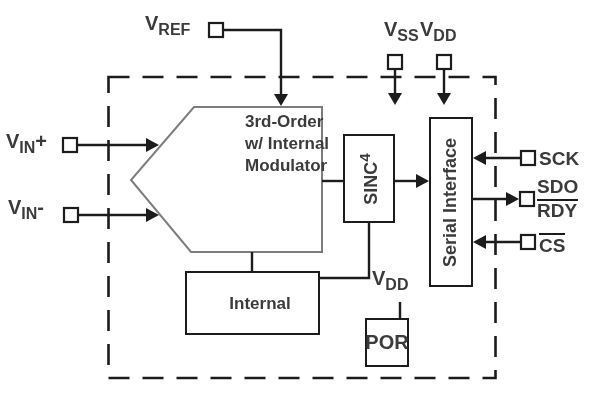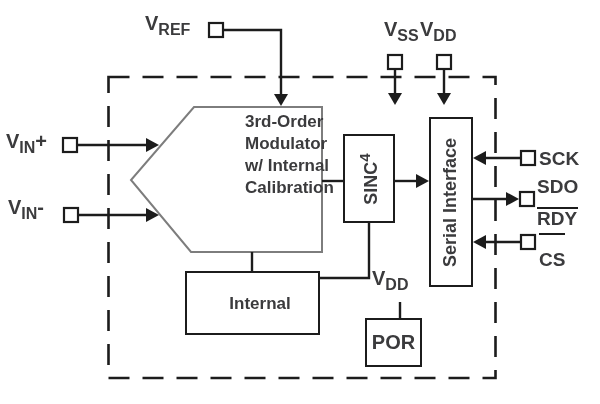--- a/index.html
+++ b/index.html
@@ -31,22 +31,22 @@
     font-size:20px;white-space:nowrap;line-height:1;
   }
   .label sub{font-size:16px;line-height:0;text-align:center;}
   .modtext{
     position:absolute;left:202px;top:111px;width:120px;
     color:var(--text);font-weight:bold;font-size:17px;line-height:22px;margin-left:43px;
   }
   .osc-lines{text-align:center;font-size:17px;line-height:21px;}
   .frac{position:absolute;left:537px;top:177px;font-weight:bold;color:var(--text);
     font-size:19px;line-height:20px;text-align:left;}
-  .frac .bar-under{display:inline-block;border-bottom:2.4px solid var(--line);padding-bottom:10px;}
-  .overline{border-top:2.4px solid var(--line);padding-top:15px;display:inline-block;}
+  .frac .bar-under{display:inline-block;border-bottom:2.4px solid var(--line);padding-bottom:2px;}
+  .overline{border-top:2.4px solid var(--line);padding-top:1px;display:inline-block;}
 </style>
 </head>
 <body>
 
 <div id="stage">
 
   <svg id="wires" viewBox="0 0 600 404" xmlns="http://www.w3.org/2000/svg">
 
     <rect class="dashed" x="108.5" y="77" width="387" height="301"></rect>
 
@@ -92,40 +92,39 @@
     <rect class="pin-sq" x="64" y="208" width="14" height="14"></rect>
     <rect class="pin-sq" x="388" y="55" width="14" height="14"></rect>
     <rect class="pin-sq" x="437" y="55" width="14" height="14"></rect>
     <rect class="pin-sq" x="521" y="151" width="14" height="14"></rect>
     <rect class="pin-sq" x="520" y="192" width="14" height="14"></rect>
     <rect class="pin-sq" x="521" y="235" width="14" height="14"></rect>
   </svg>
 
   <div class="modtext">
     <div>3rd-Order</div>
+    <div>w/ Internal</div>
     <div>Modulator</div>
-    <div>w/ Internal</div>
-    <div>Calibration</div>
   </div>
 
   <div class="block" style="left:343px;top:134px;width:52px;height:89px;">
     <span class="vtext" style="font-size:18px;"><span>SINC</span><sup>4</sup></span>
   </div>
 
   <div class="block" style="left:429px;top:117px;width:44px;height:170px;">
     <span class="vtext" style="font-size:18px;">Serial Interface</span>
   </div>
 
   <div class="block" style="left:185px;top:271px;width:135px;height:64px;padding-left:15px;">
     <div class="osc-lines">
       <div>Internal</div>
     </div>
   </div>
 
-  <div class="block" style="left:365px;top:318px;width:57px;height:49px;font-size:20px;">
+  <div class="block" style="left:365px;top:318px;width:44px;height:49px;font-size:20px;">
     <span>POR</span>
   </div>
 
   <div class="label" style="left:145px;top:13px;"><span>V</span><sub>REF</sub></div>
 
   <div class="label" style="left:6px;top:131px;"><span>V</span><sub>IN</sub><span>+</span></div>
 
   <div class="label" style="left:8px;top:197px;"><span>V</span><sub>IN</sub><span>-</span></div>
 
   <div class="label" style="left:384px;top:19px;"><span>V</span><sub>SS</sub></div>

